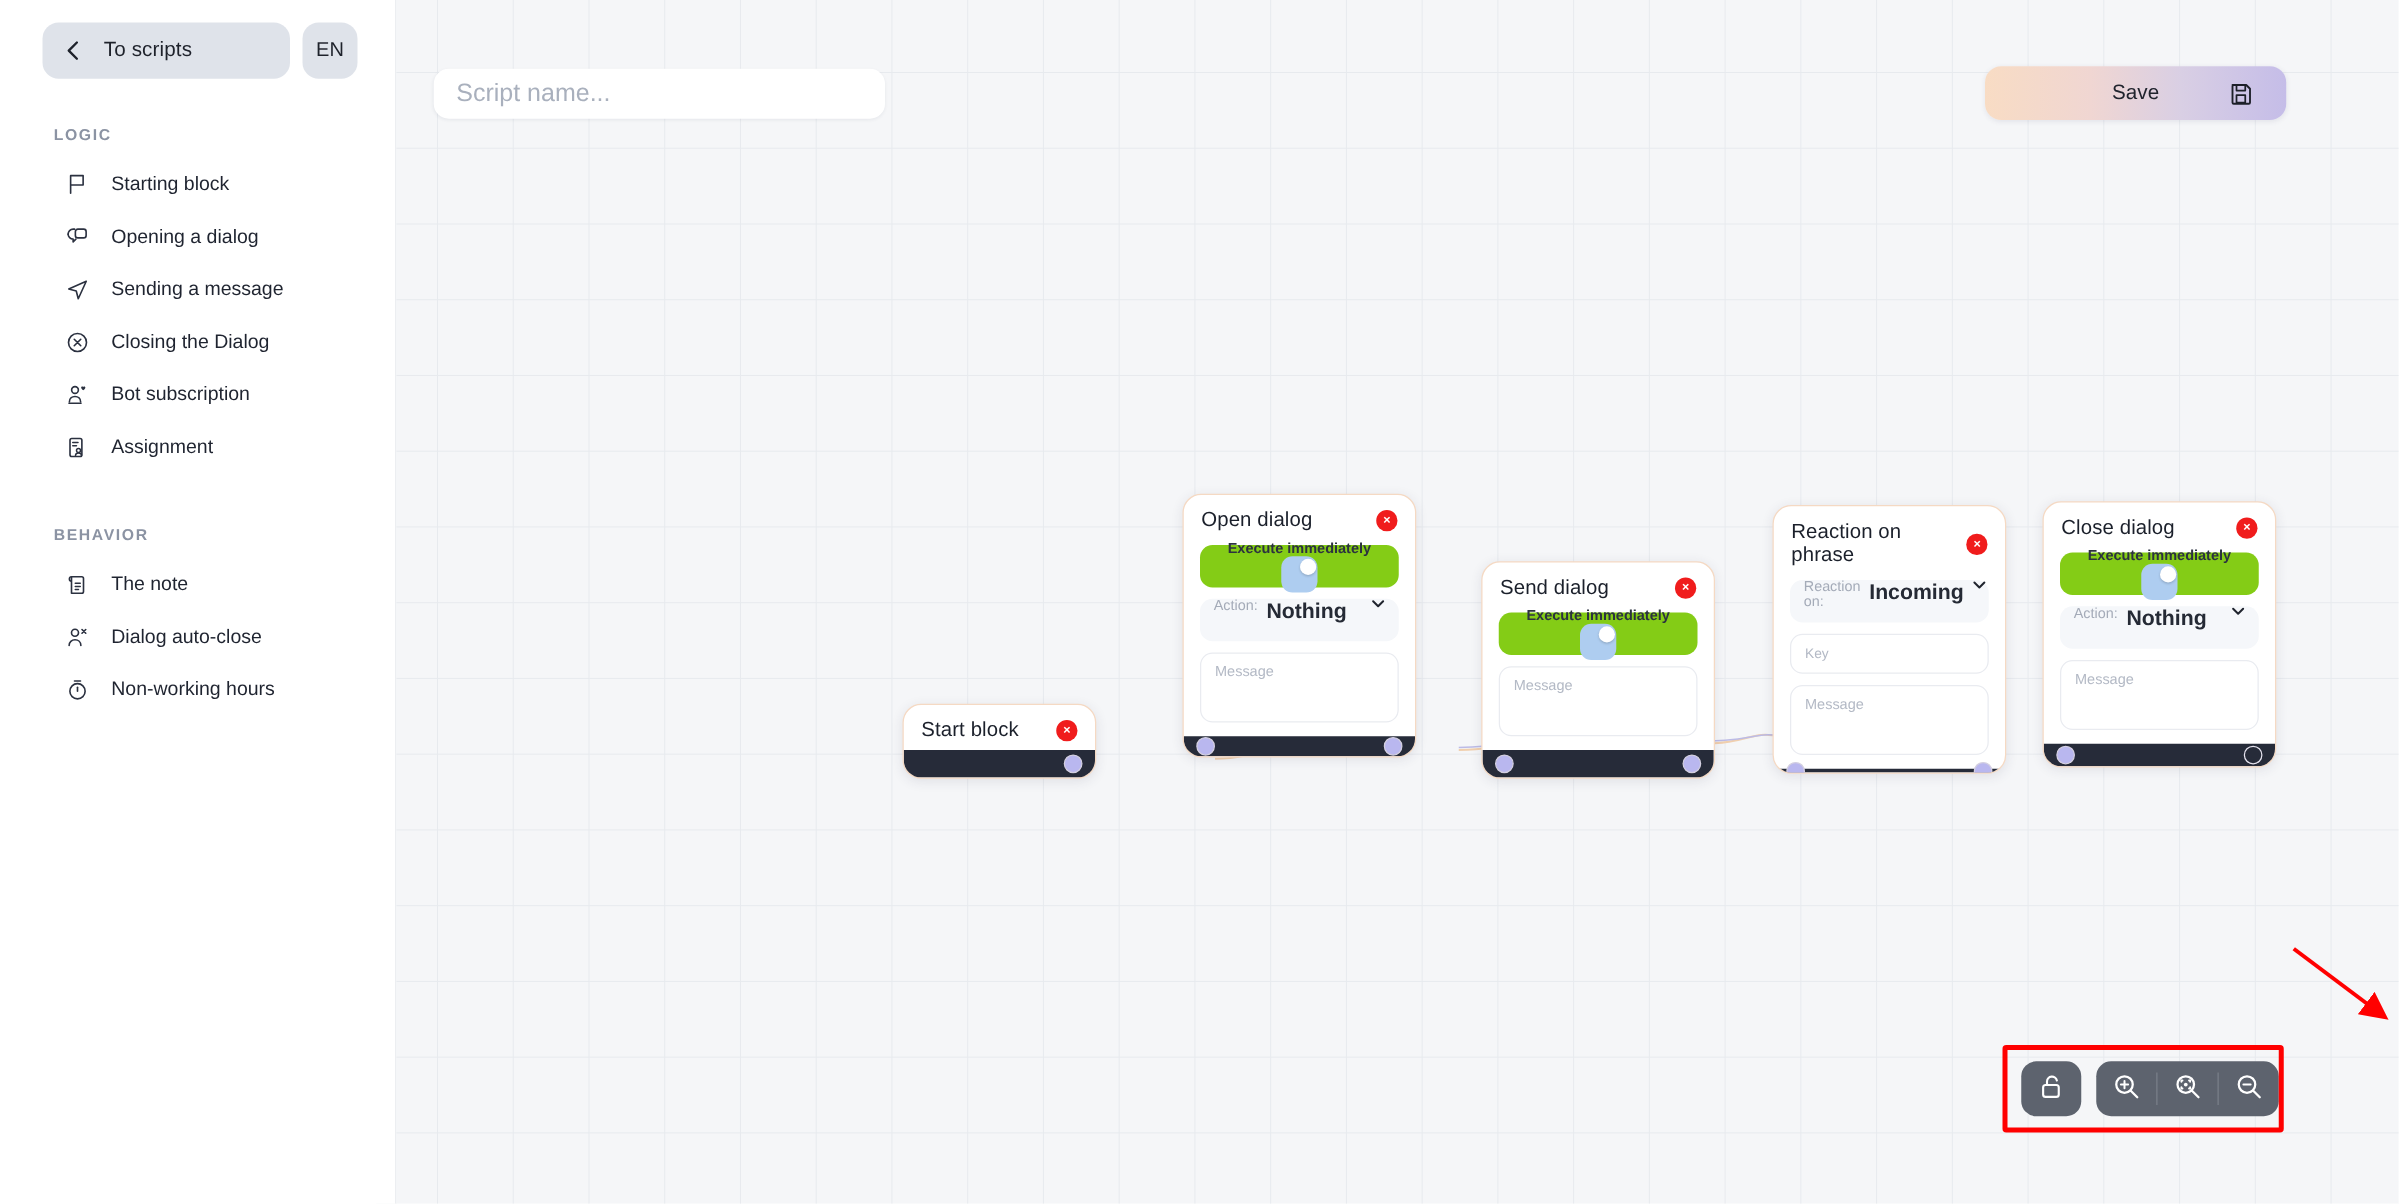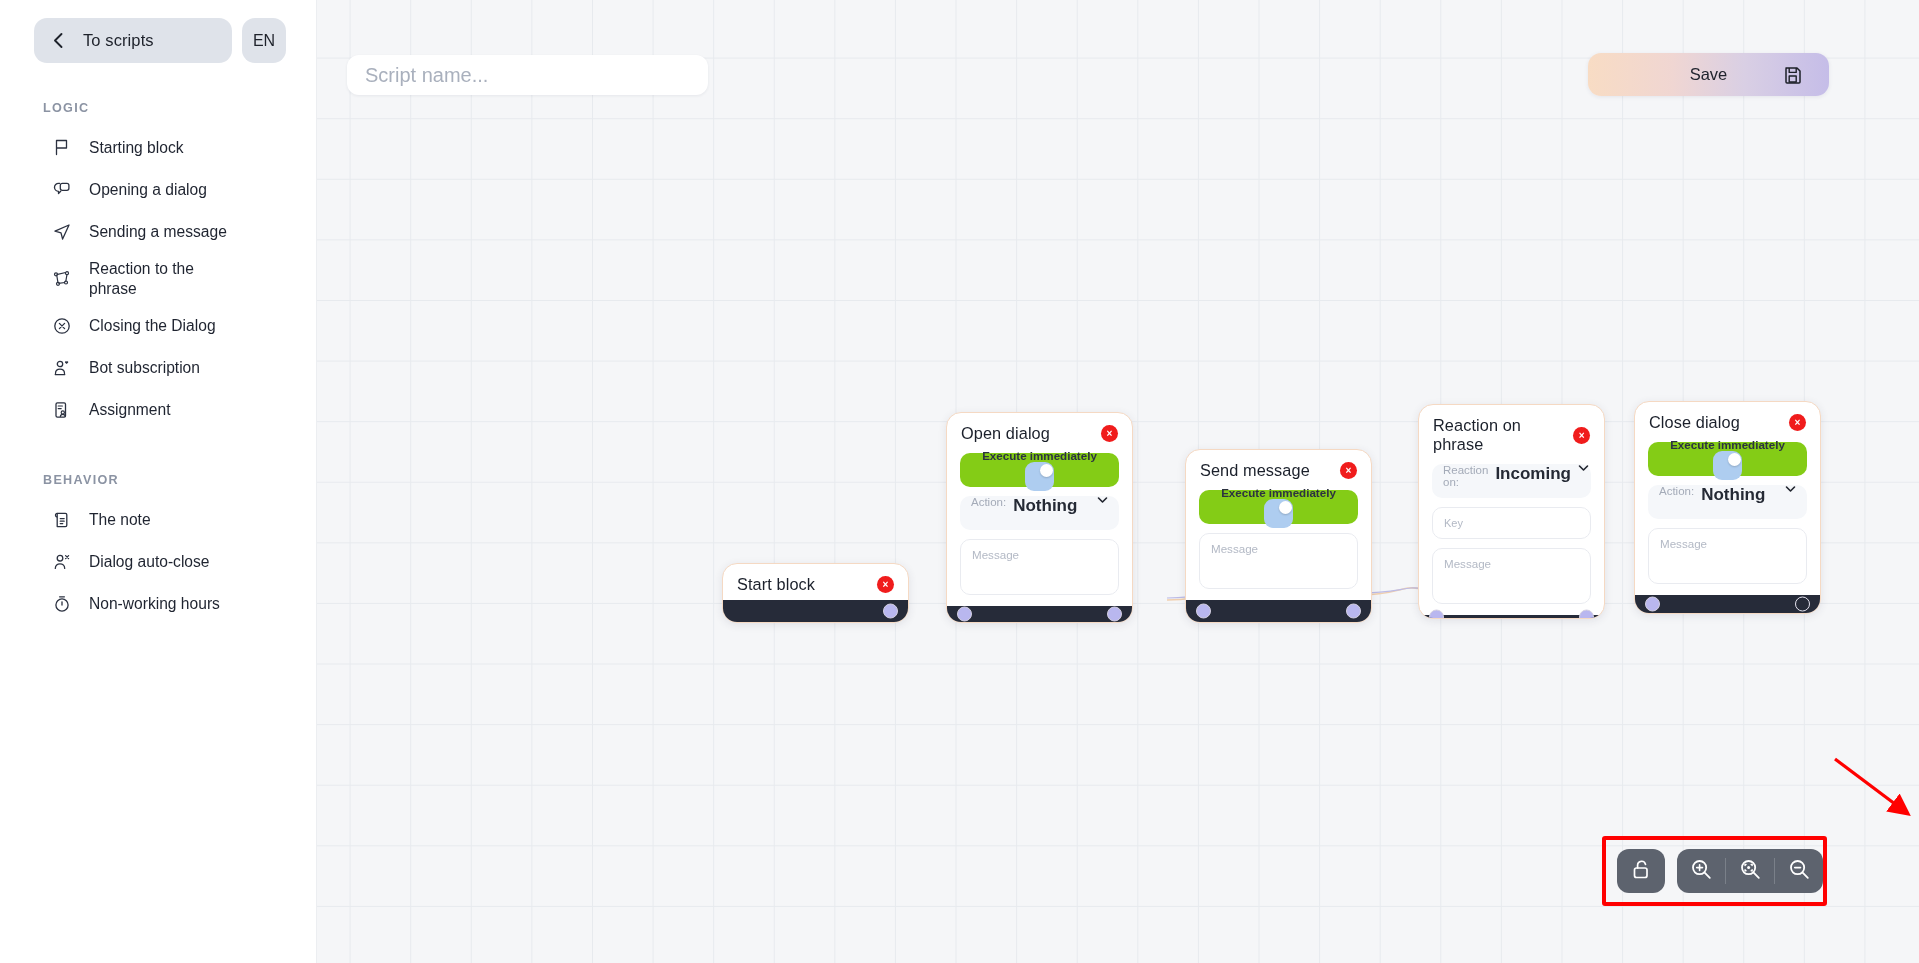--- a/index.html
+++ b/index.html
@@ -228,32 +228,20 @@
         <span class="nav-lbl">Opening a dialog</span>
       </li>
       <li class="nav-item">
         <span class="nav-ico">
           <svg width="18" height="18" viewBox="0 0 18 18" fill="none">
               <path d="M16 2L2 8.2l6 1.6L9.6 16 16 2z" stroke="#2b3140" stroke-width="1.3" stroke-linejoin="round"></path>
             </svg>
         </span>
         <span class="nav-lbl">Sending a message</span>
       </li>
-      <li class="nav-item two-line">
-        <span class="nav-ico">
-          <svg width="18" height="18" viewBox="0 0 18 18" fill="none">
-              <path d="M3.6 4.6l9-2.1M3.8 5.5l1.2 7.4M14 4.4l-1.3 7.6M5.4 13.4l6.6-.9" stroke="#2b3140" stroke-width="1.2"></path>
-              <circle cx="3" cy="4.3" r="1.5" stroke="#2b3140" stroke-width="1.2"></circle>
-              <circle cx="14" cy="3.2" r="1.5" stroke="#2b3140" stroke-width="1.2"></circle>
-              <circle cx="5" cy="13.8" r="1.5" stroke="#2b3140" stroke-width="1.2"></circle>
-              <circle cx="13" cy="12.5" r="1.5" stroke="#2b3140" stroke-width="1.2"></circle>
-            </svg>
-        </span>
-        <span class="nav-lbl">Reaction to the phrase</span>
-      </li>
       <li class="nav-item">
         <span class="nav-ico">
           <svg width="18" height="18" viewBox="0 0 18 18" fill="none">
               <circle cx="9" cy="9" r="7.2" stroke="#2b3140" stroke-width="1.3"></circle>
               <path d="M6.4 6.4l5.2 5.2M11.6 6.4l-5.2 5.2" stroke="#2b3140" stroke-width="1.3" stroke-linecap="round"></path>
             </svg>
         </span>
         <span class="nav-lbl">Closing the Dialog</span>
       </li>
       <li class="nav-item">
@@ -334,31 +322,31 @@
       <span class="save-lbl">Save</span>
       <span class="save-ico">
         <svg width="20" height="20" viewBox="0 0 20 20" fill="none">
             <path d="M3 3h11l3 3v11a1 1 0 01-1 1H4a1 1 0 01-1-1V4a1 1 0 011-1z" stroke="#1d2029" stroke-width="1.5" stroke-linejoin="round"></path>
             <path d="M6.2 3v4.4h7V3" stroke="#1d2029" stroke-width="1.4" stroke-linejoin="round"></path>
             <rect x="6.2" y="11" width="7" height="6" stroke="#1d2029" stroke-width="1.4" stroke-linejoin="round"></rect>
           </svg>
       </span>
     </button>
 
-    <div class="node" id="node-start-block" style="left:421px; top:563px; width:187px; height:60px;">
+    <div class="node" id="node-start-block" style="left:421px; top:563px; width:155px; height:60px;">
       <div class="node-head">
         <span class="node-title">Start block</span>
         <span class="node-x">×</span>
       </div>
       <div class="node-foot">
         <span class="handle right"></span>
       </div>
     </div>
 
-    <div class="node" id="node-open-dialog" style="left:645px; top:412px; width:187px; height:211px;">
+    <div class="node" id="node-open-dialog" style="left:645px; top:395px; width:187px; height:211px;">
       <div class="node-head">
         <span class="node-title">Open dialog</span>
         <span class="node-x">×</span>
       </div>
       <div class="node-body">
         <div class="row-toggle">
           <span class="tg-lbl">Execute immediately</span>
           <span class="switch">
               <span class="knob"></span>
             </span>
@@ -375,21 +363,21 @@
         <div class="field-area">Message</div>
       </div>
       <div class="node-foot">
         <span class="handle left"></span>
         <span class="handle right"></span>
       </div>
     </div>
 
     <div class="node" id="node-send-message" style="left:884px; top:449px; width:187px; height:174px;">
       <div class="node-head">
-        <span class="node-title">Send message</span>
+        <span class="node-title">Send dialog</span>
         <span class="node-x">×</span>
       </div>
       <div class="node-body">
         <div class="row-toggle">
           <span class="tg-lbl">Execute immediately</span>
           <span class="switch">
               <span class="knob"></span>
             </span>
         </div>
         <div class="field-area">Message</div>

